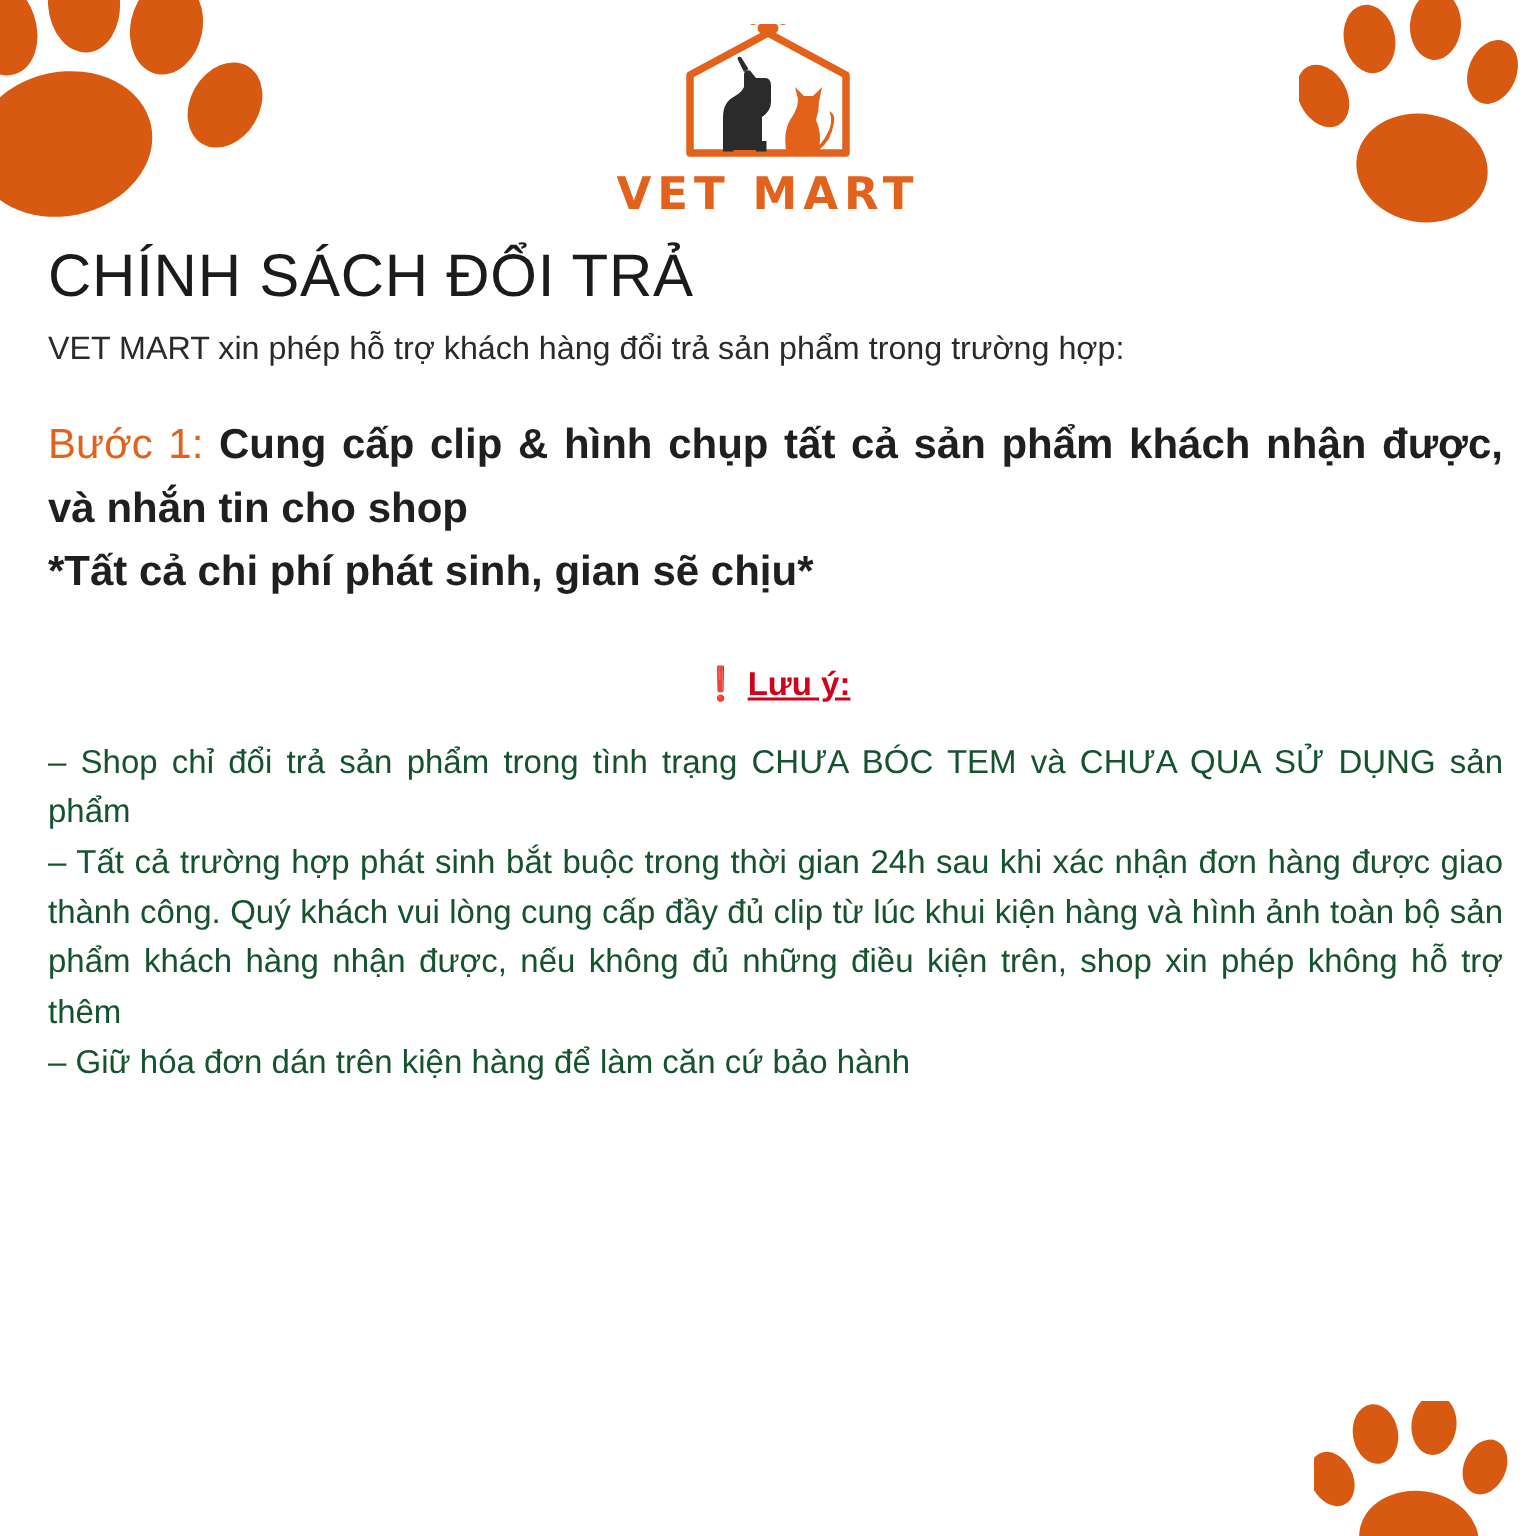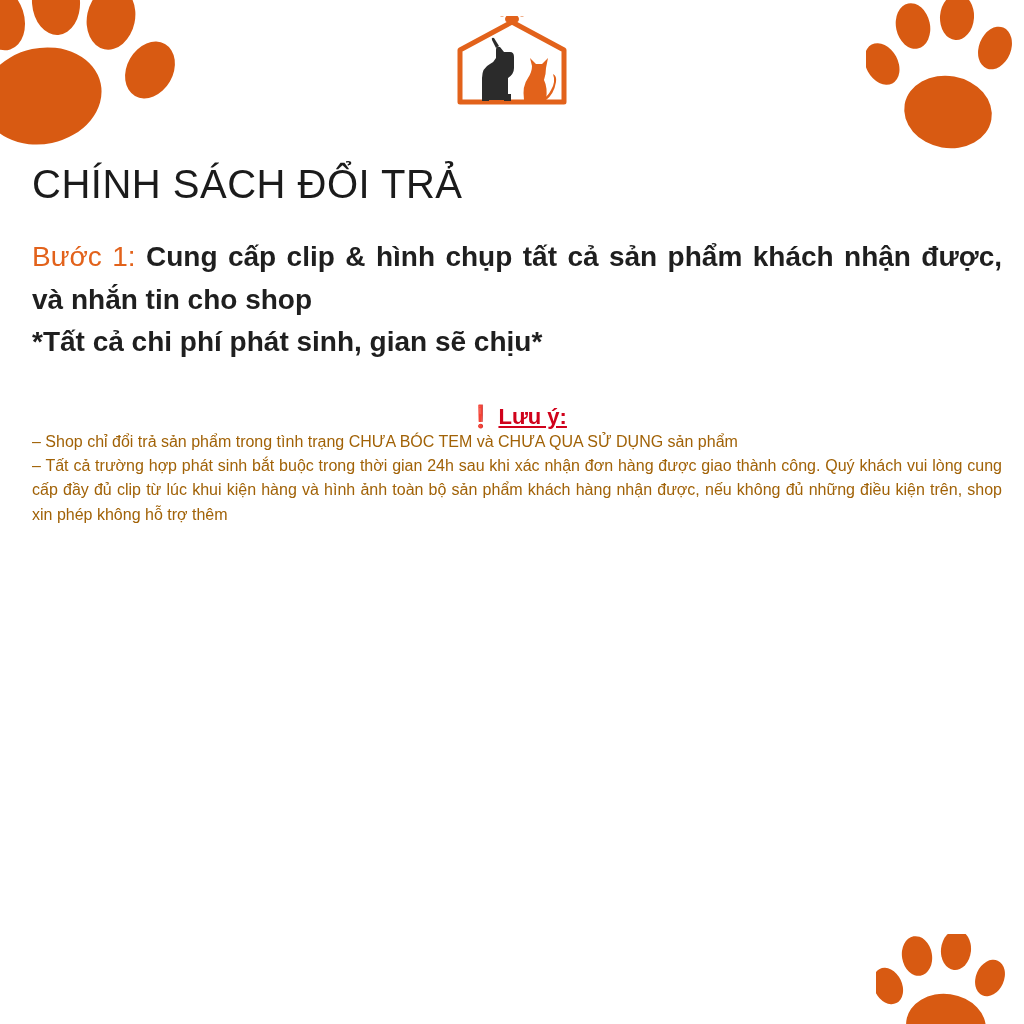--- a/index.html
+++ b/index.html
@@ -92,24 +92,24 @@
     margin-top: 40px;
     font-size: 22px;
     font-weight: bold;
     color: #d0021b;
     text-align: center;
   }
   .warn-head .bang { margin-right: 4px; }
   .warn-head .label { text-decoration: underline; }
 
   .warn-list {
-    margin-top: 0;
-    font-size: 16px;
+    margin-top: 22px;
+    font-size: 22px;
     line-height: 1.52;
-    color: #a16207;
+    color: #14532d;
   }
   .warn-list p {
     margin: 0 0 0 0;
     text-align: justify;
     text-justify: inter-word;
   }
   .warn-list p.last { text-align: left; }
 </style>
 </head>
 <body>
@@ -170,37 +170,40 @@
       <rect x="30" y="78" width="7" height="7"></rect>
       <rect x="52" y="78" width="7" height="7"></rect>
     </g>
 
     <g fill="#E2621B">
       <path d="M72 84 Q70 70 76 62 Q80 56 80 50 L78 42 L84 48 L90 48 L96 42 L94 52
                Q94 58 92 64 Q96 72 94 84 Z"></path>
       <path d="M94 84 Q102 78 104 66 Q105 60 101 58 Q104 66 99 74 Q96 80 92 82 Z"></path>
     </g>
   </svg>
+  <div class="logo-text">VET MART</div>
 </div>
 
 <div class="content">
 
   <h1 class="title">CHÍNH SÁCH ĐỔI TRẢ</h1>
 
+  <div class="subtitle">VET MART xin phép hỗ trợ khách hàng đổi trả sản phẩm trong trường hợp:</div>
 
   <div class="steps">
     <p>
       <span class="step-label">Bước 1:</span>
       <span class="step-body">Cung cấp clip &amp; hình chụp tất cả sản phẩm khách nhận được, và nhắn tin cho shop</span>
     </p>
     <p class="note-line">*Tất cả chi phí phát sinh, gian sẽ chịu*</p>
   </div>
 
   <div class="warn-head">
     <span class="bang">❗</span><span class="label">Lưu ý:</span>
   </div>
 
   <div class="warn-list">
     <p>– Shop chỉ đổi trả sản phẩm trong tình trạng CHƯA BÓC TEM và CHƯA QUA SỬ DỤNG sản phẩm</p>
     <p>– Tất cả trường hợp phát sinh bắt buộc trong thời gian 24h sau khi xác nhận đơn hàng được giao thành công. Quý khách vui lòng cung cấp đầy đủ clip từ lúc khui kiện hàng và hình ảnh toàn bộ sản phẩm khách hàng nhận được, nếu không đủ những điều kiện trên, shop xin phép không hỗ trợ thêm</p>
+    <p class="last">– Giữ hóa đơn dán trên kiện hàng để làm căn cứ bảo hành</p>
   </div>
 
 </div>
 
 </body></html>

